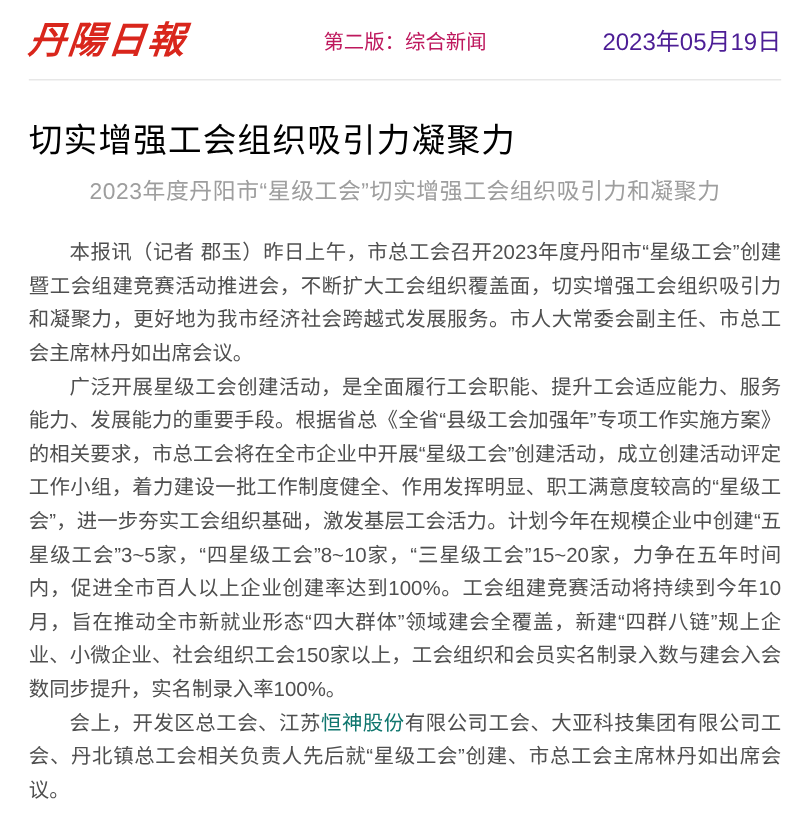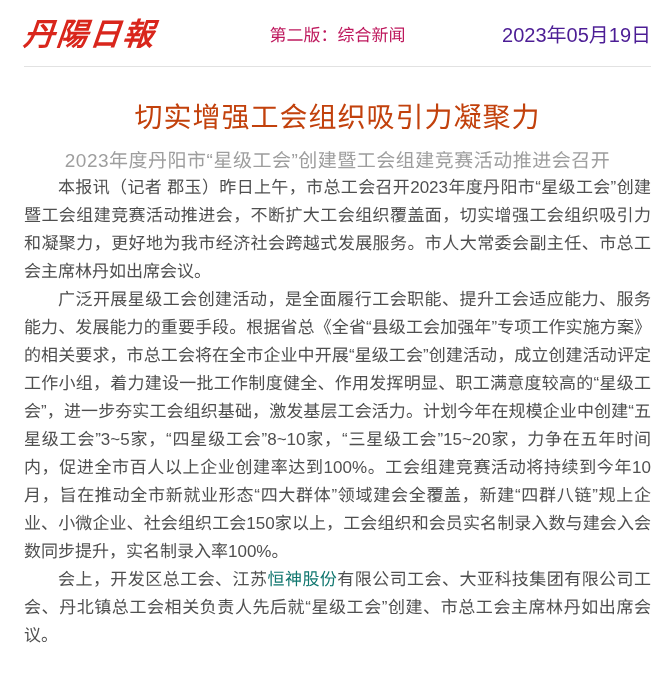--- a/index.html
+++ b/index.html
@@ -51,37 +51,37 @@
     color: #4c1d95;
     white-space: nowrap;
   }
   
   .article {
     margin: 0 13px 0 24px;
     padding-bottom: 26px;
   }
   .article-title {
     margin-top: 33px;
-    text-align: center;
     font-size: 28px;
     font-weight: 500;
-    color: #c2410c;
+    color: #000000;
     letter-spacing: 1px;
     line-height: 1.3;
   }
   .article-subtitle {
     margin-top: 13px;
     text-align: center;
     font-size: 19px;
     font-weight: 400;
     color: #9e9e9e;
     letter-spacing: 0.5px;
     line-height: 1.3;
   }
   .article-body {
+    margin-top: 23px;
     font-size: 17px;
     line-height: 28px;
     color: #4f4f4f;
     text-align: justify;
   }
   .article-body p {
     text-indent: 2em;
     margin: 0;
   }
   .keyword-link {
@@ -97,21 +97,21 @@
   <header>
     <div class="header-inner">
       <div class="logo">丹陽日報</div>
       <div class="section-label">第二版：综合新闻</div>
       <div class="header-date">2023年05月19日</div>
     </div>
   </header>
 
   <article class="article">
     <h1 class="article-title">切实增强工会组织吸引力凝聚力</h1>
-    <h2 class="article-subtitle">2023年度丹阳市“星级工会”创建暨工会组建竞赛活动推进会召开</h2>
+    <h2 class="article-subtitle">2023年度丹阳市“星级工会”切实增强工会组织吸引力和凝聚力</h2>
 
     <div class="article-body">
       <p>本报讯（记者 郡玉）昨日上午，市总工会召开2023年度丹阳市“星级工会”创建暨工会组建竞赛活动推进会，不断扩大工会组织覆盖面，切实增强工会组织吸引力和凝聚力，更好地为我市经济社会跨越式发展服务。市人大常委会副主任、市总工会主席林丹如出席会议。</p>
       <p>广泛开展星级工会创建活动，是全面履行工会职能、提升工会适应能力、服务能力、发展能力的重要手段。根据省总《全省“县级工会加强年”专项工作实施方案》的相关要求，市总工会将在全市企业中开展“星级工会”创建活动，成立创建活动评定工作小组，着力建设一批工作制度健全、作用发挥明显、职工满意度较高的“星级工会”，进一步夯实工会组织基础，激发基层工会活力。计划今年在规模企业中创建“五星级工会”3~5家，“四星级工会”8~10家，“三星级工会”15~20家，力争在五年时间内，促进全市百人以上企业创建率达到100%。工会组建竞赛活动将持续到今年10月，旨在推动全市新就业形态“四大群体”领域建会全覆盖，新建“四群八链”规上企业、小微企业、社会组织工会150家以上，工会组织和会员实名制录入数与建会入会数同步提升，实名制录入率100%。</p>
       <p><span>会上，开发区总工会、江苏</span><span class="keyword-link">恒神股份</span><span>有限公司工会、大亚科技集团有限公司工会、丹北镇总工会相关负责人先后就“星级工会”创建、市总工会主席林丹如出席会议。</span></p>
     </div>
   </article>
 
 </div>
 

